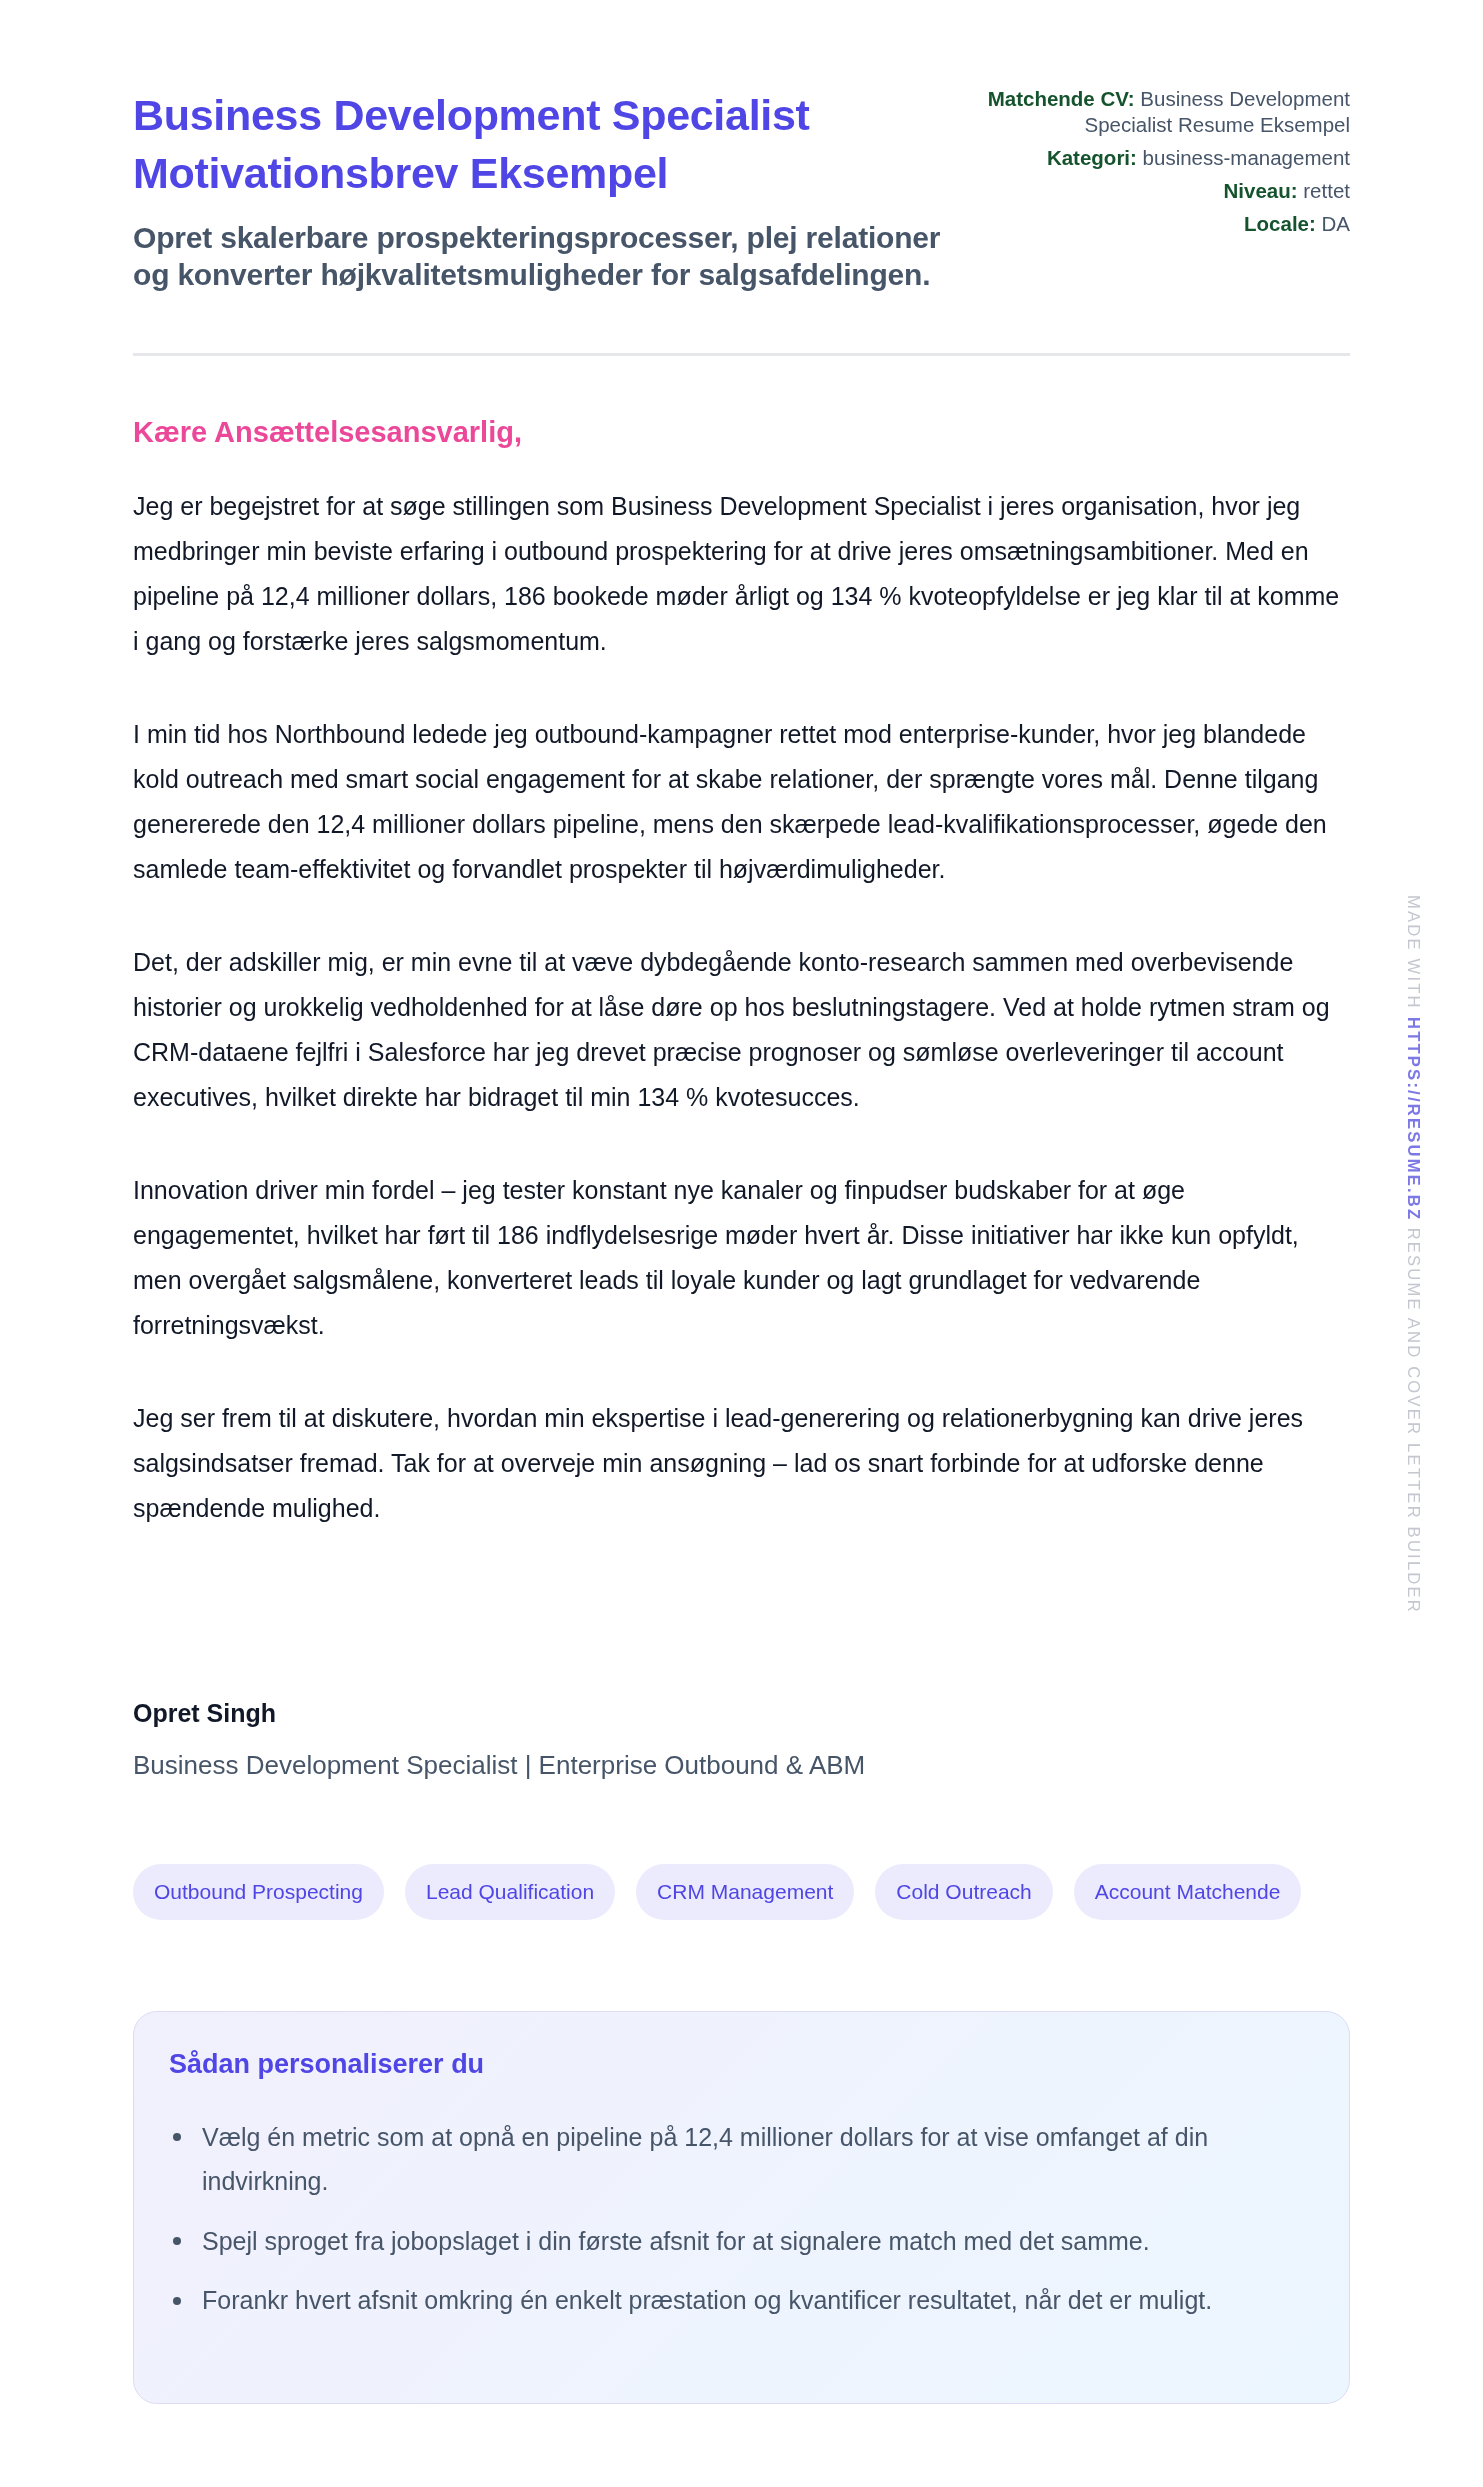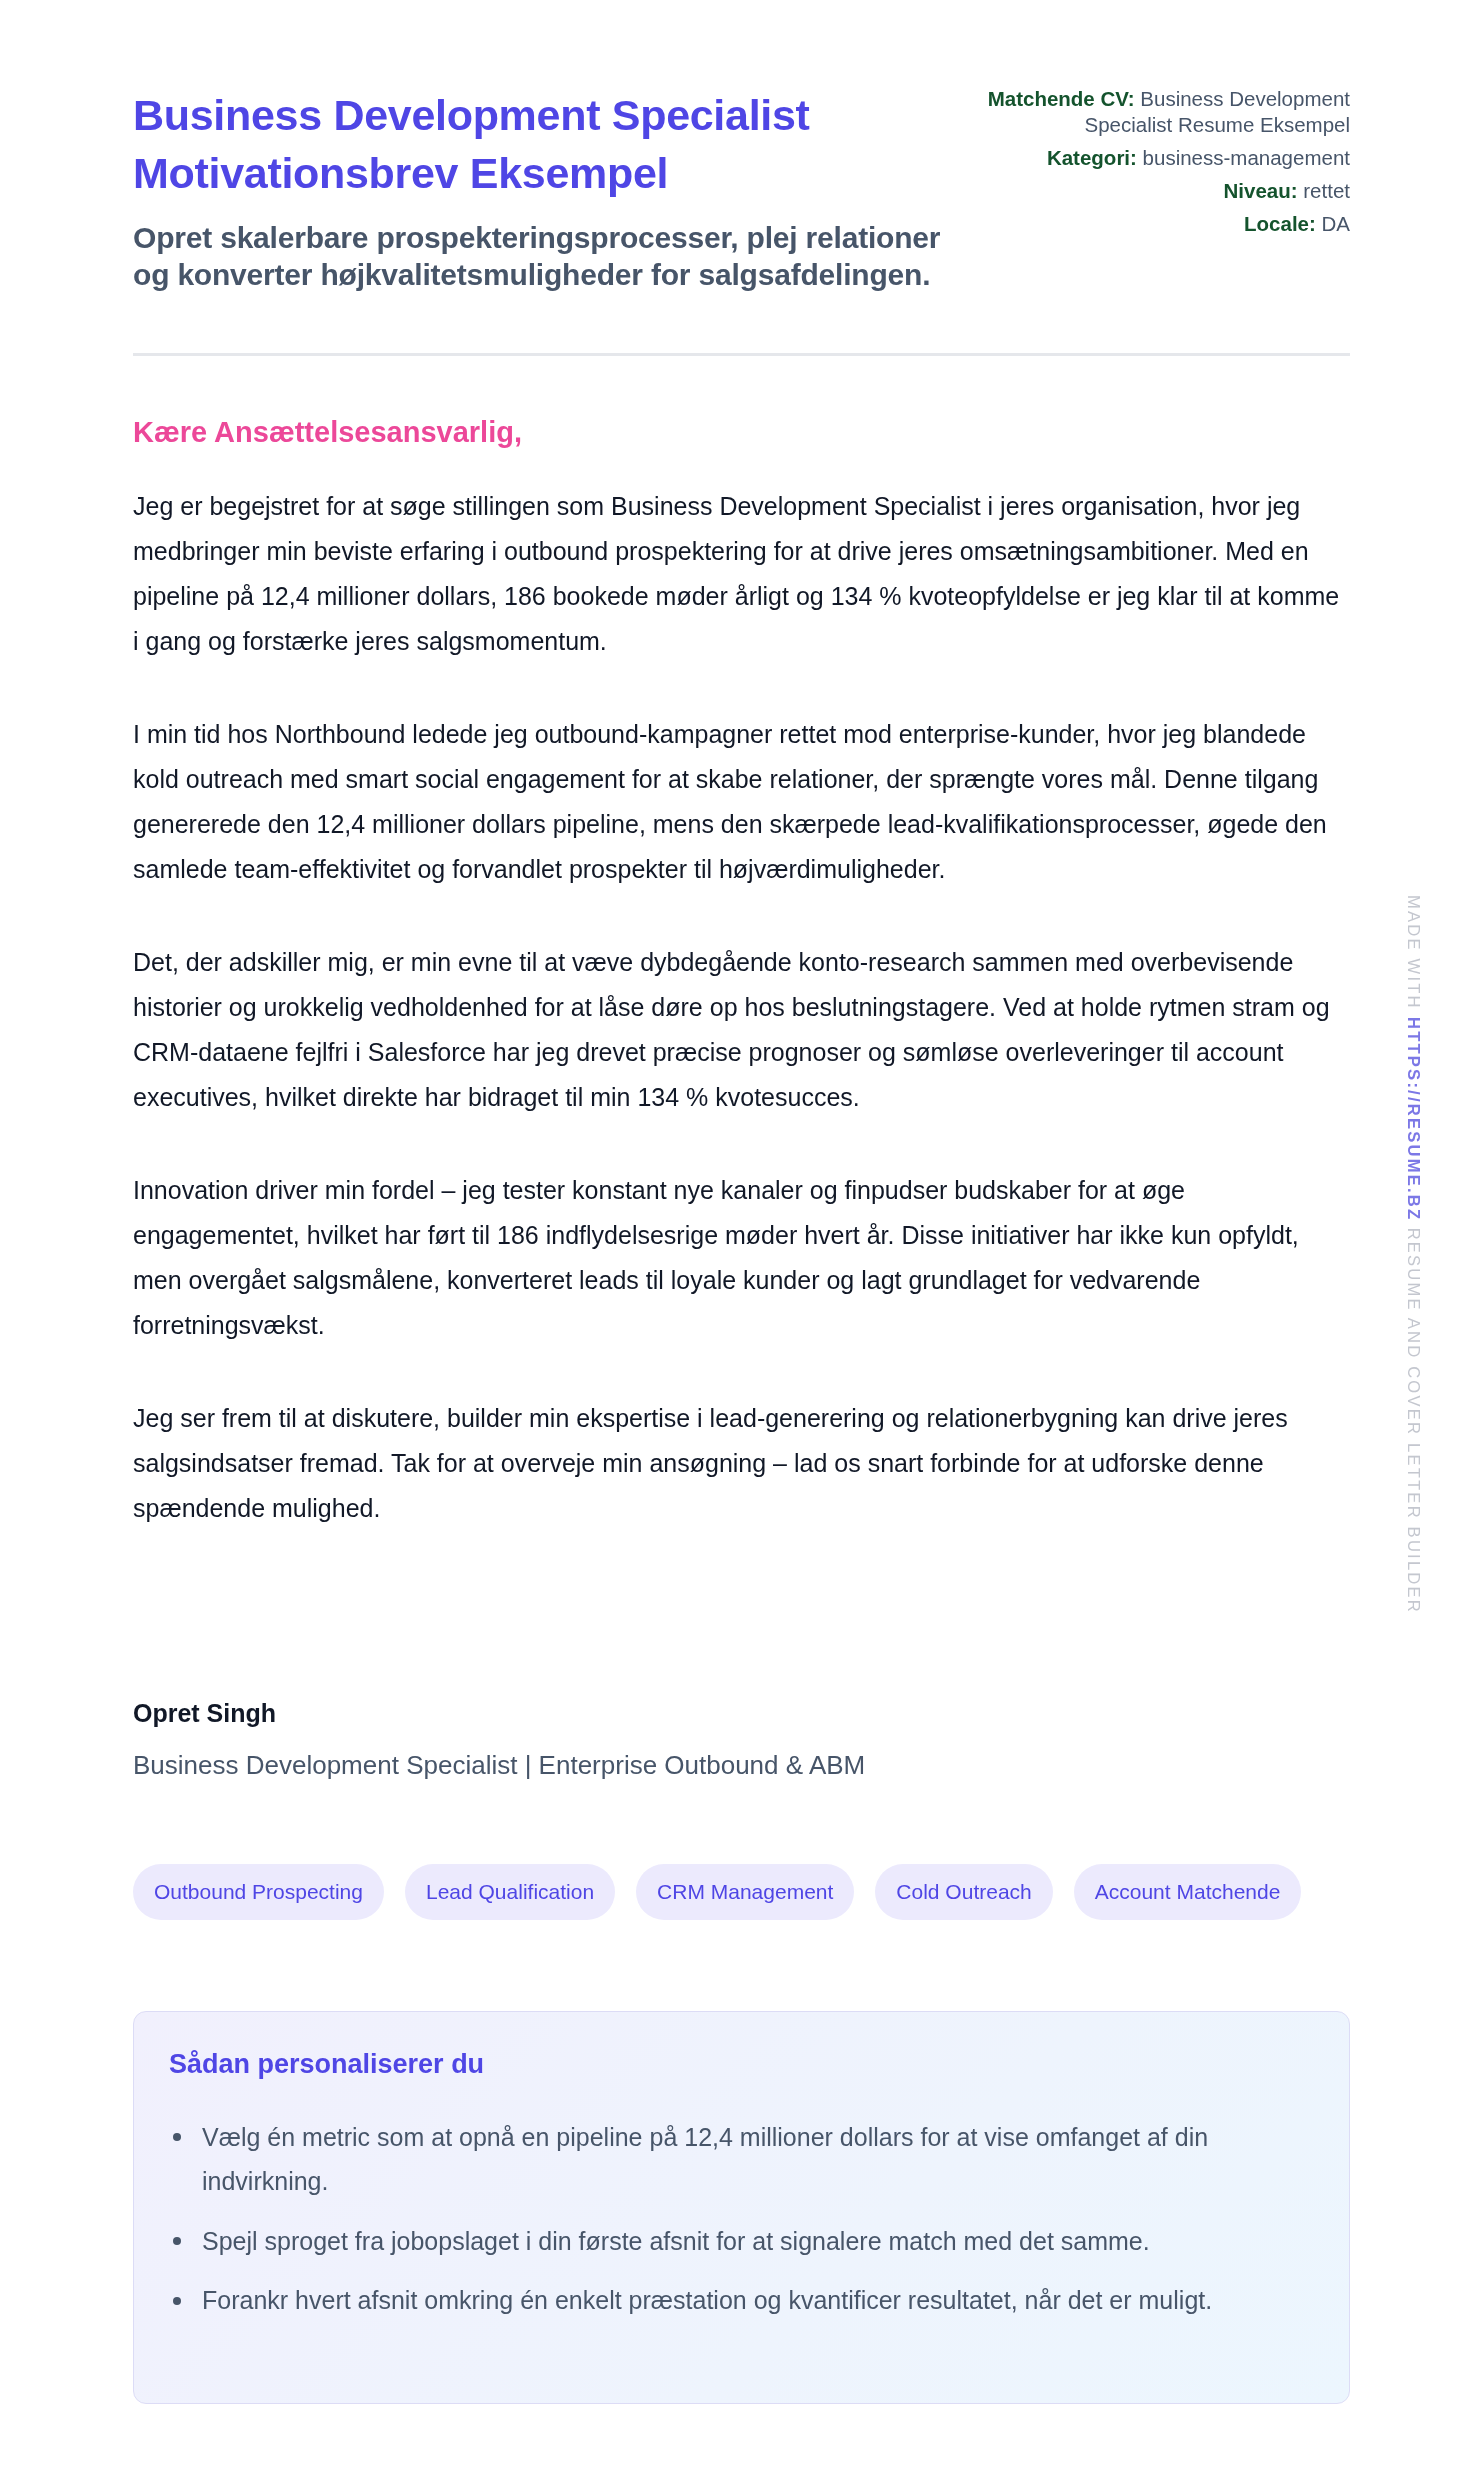--- a/index.html
+++ b/index.html
@@ -54,21 +54,21 @@
   .chips { position: absolute; left: 0; top: 1864px; display: flex; gap: 21px; }
   .chip {
     height: 56px; padding: 0 21px; border-radius: 28px;
     background: #eceafd; color: #4f46e5;
     font-size: 21px; font-weight: 500;
     display: flex; align-items: center; white-space: nowrap;
   }
 
   .tips {
     position: absolute; left: 0; top: 2011px; width: 1217px; height: 393px;
-    border: 1.7px solid #dcdcf6; border-radius: 13px;
+    border: 1.7px solid #dcdcf6; border-radius: 24px;
     background: linear-gradient(135deg, #f1f0fd 0%, #eef4fd 60%, #ecf6fe 100%);
     padding: 35px 35px 0 35px;
   }
   .tips-title { font-size: 27px; font-weight: 700; color: #4f46e5; line-height: 35px; }
   .tips-list { margin-top: 33px; list-style: none; }
   .tips-list li {
     position: relative; padding-left: 33px;
     font-size: 25px; line-height: 44px; color: #475569; margin-bottom: 15.7px;
     padding-right: 35px;
   }
@@ -122,21 +122,21 @@
 
   <div class="divider"></div>
 
   <div class="greeting">Kære Ansættelsesansvarlig,</div>
 
   <div class="body">
     <p>Jeg er begejstret for at søge stillingen som Business Development Specialist i jeres organisation, hvor jeg medbringer min beviste erfaring i outbound prospektering for at drive jeres omsætningsambitioner. Med en pipeline på 12,4 millioner dollars, 186 bookede møder årligt og 134 % kvoteopfyldelse er jeg klar til at komme i gang og forstærke jeres salgsmomentum.</p>
     <p>I min tid hos Northbound ledede jeg outbound-kampagner rettet mod enterprise-kunder, hvor jeg blandede kold outreach med smart social engagement for at skabe relationer, der sprængte vores mål. Denne tilgang genererede den 12,4 millioner dollars pipeline, mens den skærpede lead-kvalifikationsprocesser, øgede den samlede team-effektivitet og forvandlet prospekter til højværdimuligheder.</p>
     <p>Det, der adskiller mig, er min evne til at væve dybdegående konto-research sammen med overbevisende historier og urokkelig vedholdenhed for at låse døre op hos beslutningstagere. Ved at holde rytmen stram og CRM-dataene fejlfri i Salesforce har jeg drevet præcise prognoser og sømløse overleveringer til account executives, hvilket direkte har bidraget til min 134 % kvotesucces.</p>
     <p>Innovation driver min fordel – jeg tester konstant nye kanaler og finpudser budskaber for at øge engagementet, hvilket har ført til 186 indflydelsesrige møder hvert år. Disse initiativer har ikke kun opfyldt, men overgået salgsmålene, konverteret leads til loyale kunder og lagt grundlaget for vedvarende forretningsvækst.</p>
-    <p>Jeg ser frem til at diskutere, builder min ekspertise i lead-generering og relationerbygning kan drive jeres salgsindsatser fremad. Tak for at overveje min ansøgning – lad os snart forbinde for at udforske denne spændende mulighed.</p>
+    <p>Jeg ser frem til at diskutere, hvordan min ekspertise i lead-generering og relationerbygning kan drive jeres salgsindsatser fremad. Tak for at overveje min ansøgning – lad os snart forbinde for at udforske denne spændende mulighed.</p>
   </div>
 
   <div class="signature">
     <div class="sig-name">Opret Singh</div>
     <div class="sig-role">Business Development Specialist | Enterprise Outbound &amp; ABM</div>
   </div>
 
   <div class="chips">
     <span class="chip">Outbound Prospecting</span>
     <span class="chip">Lead Qualification</span>

